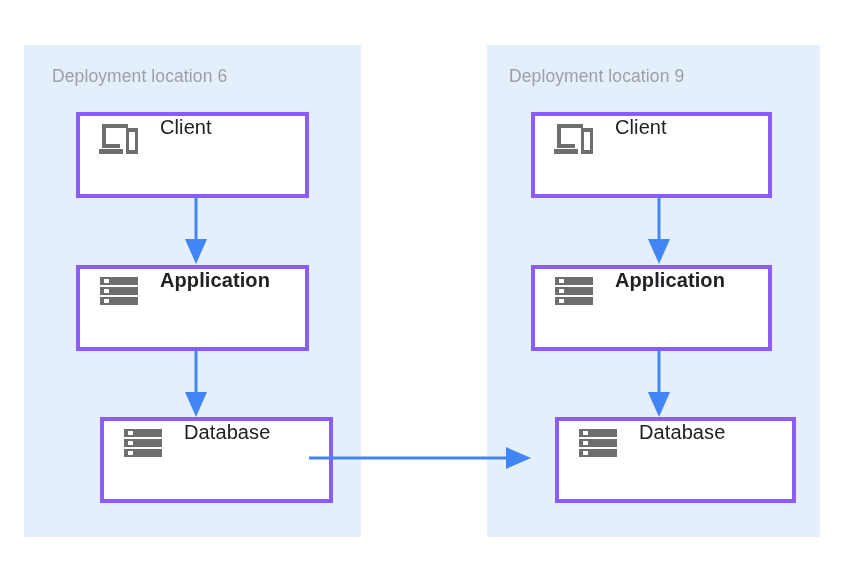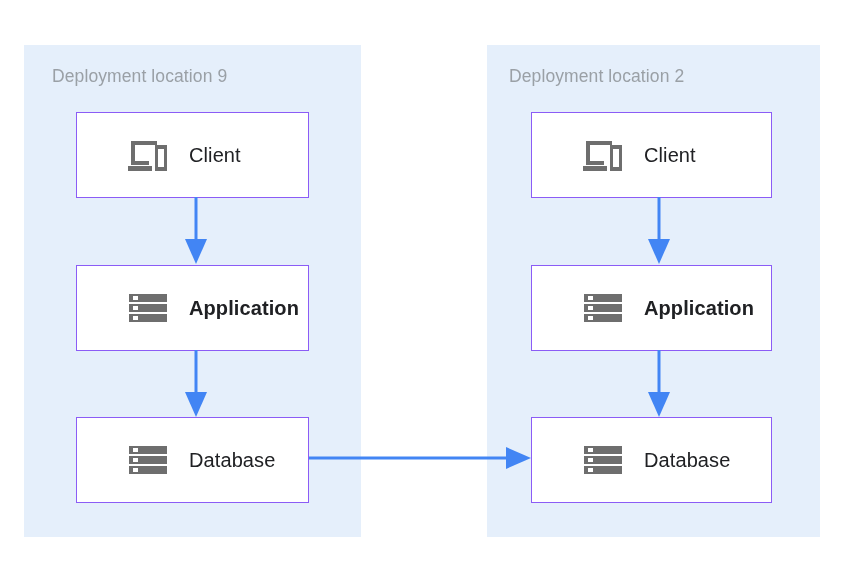--- a/index.html
+++ b/index.html
@@ -38,33 +38,32 @@
     letter-spacing: 0.1px;
     white-space: nowrap;
   }
   #zone-label-left  { left: 52px; }
   #zone-label-right { left: 509px; }
 
   
   .node {
     position: absolute;
     background: #ffffff;
-    border: 1px solid #8b5cf6;
+    border: 4px solid #8b5cf6;
     box-sizing: border-box;
     display: flex;
-    align-items: center;
+    align-items: flex-start;
     height: 86px;
-    padding-left: 32px;
   }
   .node-left  { left: 76px;  width: 233px; }
   .node-right { left: 531px; width: 241px; }
 
   .row-client { top: 112px; }
   .row-app    { top: 265px; font-weight: bold; }
-  .row-db     { top: 417px; }
+  .row-db     { top: 417px; margin-left: 24px; }
 
   .node-icon {
     flex: 0 0 auto;
     width: 44px;
     height: 44px;
     margin-left: 18px;
     position: relative;
   }
   .node-label {
     font-size: 20px;
@@ -93,22 +92,22 @@
   .h-conn { left: 309px; top: 444px; }
 </style>
 </head>
 <body>
 
 <div id="canvas">
 
   <div class="zone" id="zone-left"></div>
   <div class="zone" id="zone-right"></div>
 
-  <div class="zone-label" id="zone-label-left">Deployment location 9</div>
-  <div class="zone-label" id="zone-label-right">Deployment location 2</div>
+  <div class="zone-label" id="zone-label-left">Deployment location 6</div>
+  <div class="zone-label" id="zone-label-right">Deployment location 9</div>
 
   <div class="node node-left row-client">
     <div class="node-icon icon-client">
       <svg viewBox="0 0 44 44" aria-hidden="true">
 
         <path d="M4 8 H30 V12 H8 V28 H22 V32 H4 Z" fill="#6e6e6e"></path>
 
         <rect x="1" y="33" width="24" height="5" fill="#6e6e6e"></rect>
 
         <path d="M28 12 H40 V38 H28 Z M31 16 H37 V34 H31 Z" fill="#6e6e6e" fill-rule="evenodd"></path>

